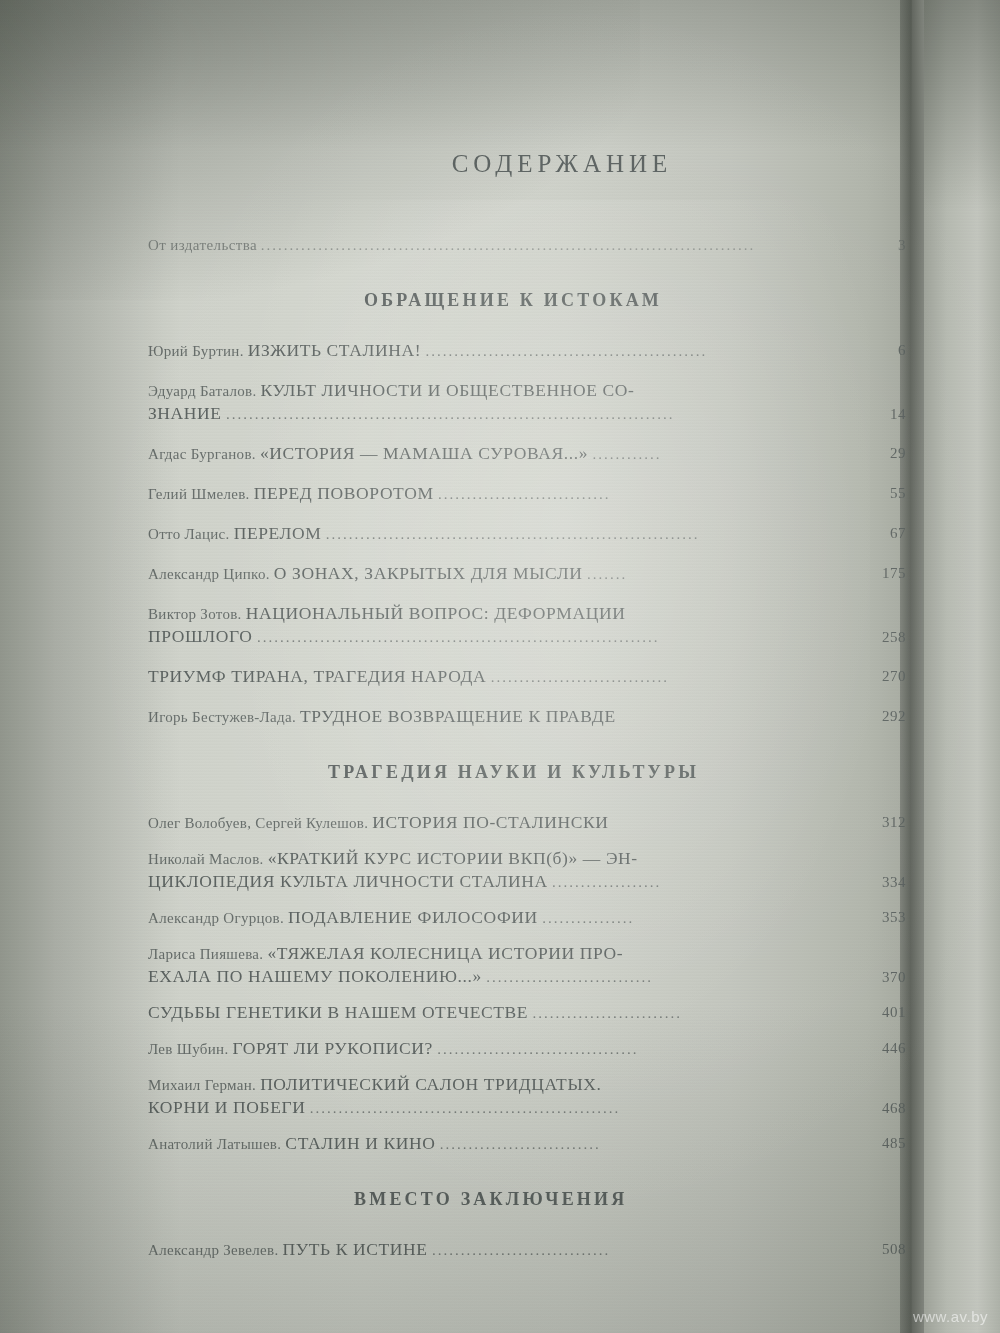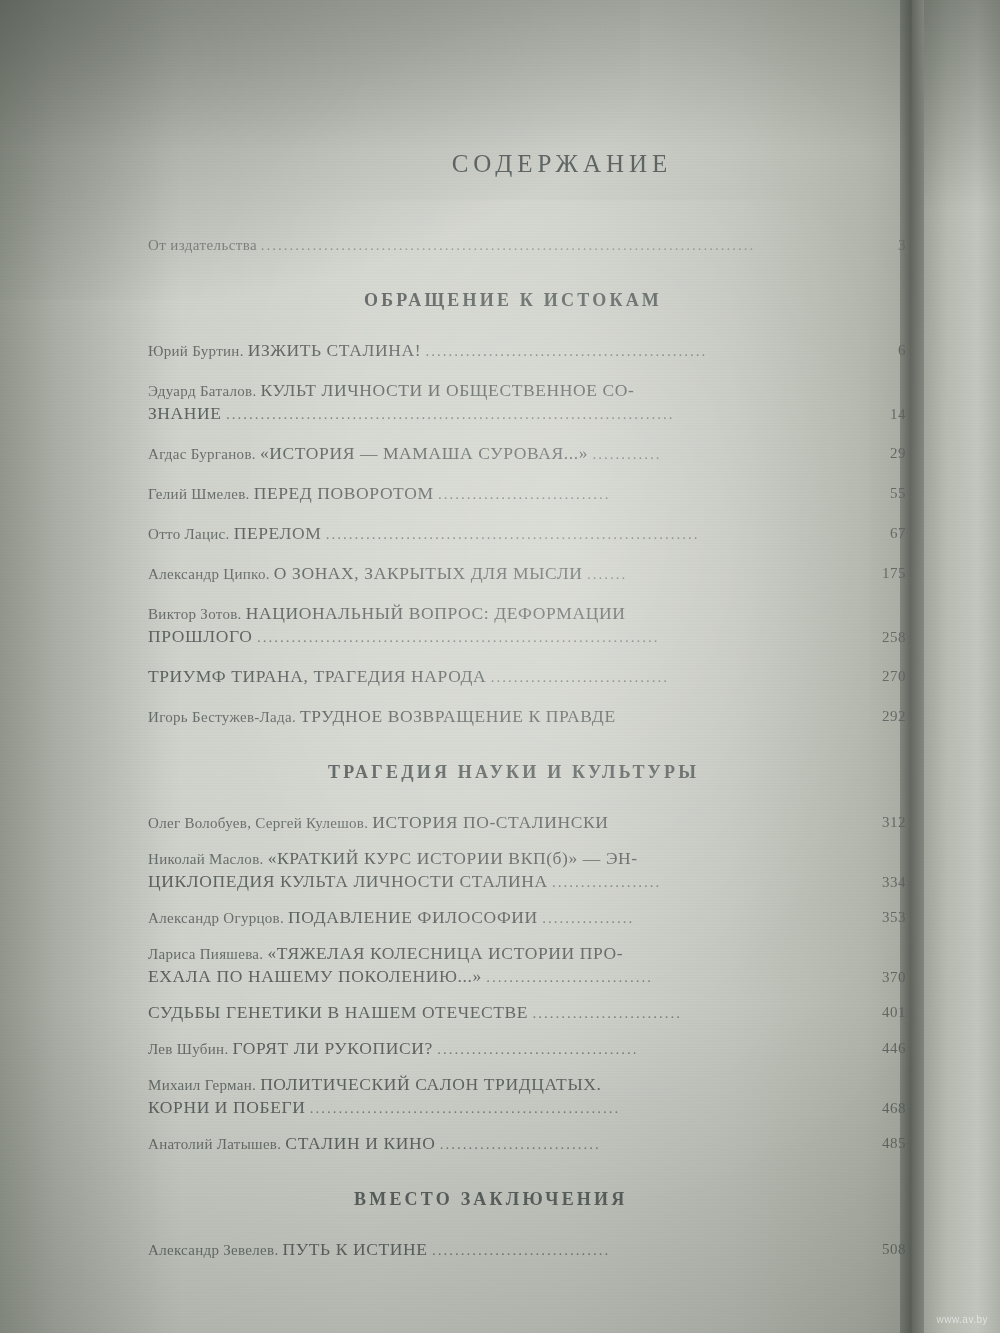--- a/index.html
+++ b/index.html
@@ -178,21 +178,21 @@
     font-size: 15px;
   }
   .entry.faint .title { font-size: 15px; letter-spacing: 0.4px; }
 
   
   .watermark {
     position: absolute;
     right: 12px;
     bottom: 8px;
     font-family: "Liberation Sans", sans-serif;
-    font-size: 10px;
+    font-size: 15px;
     color: rgba(255,255,255,0.55);
     letter-spacing: 0.5px;
   }
 
   
   .grain {
     position: absolute;
     left: 0; top: 0;
     width: 1000px; height: 1333px;
     background:

